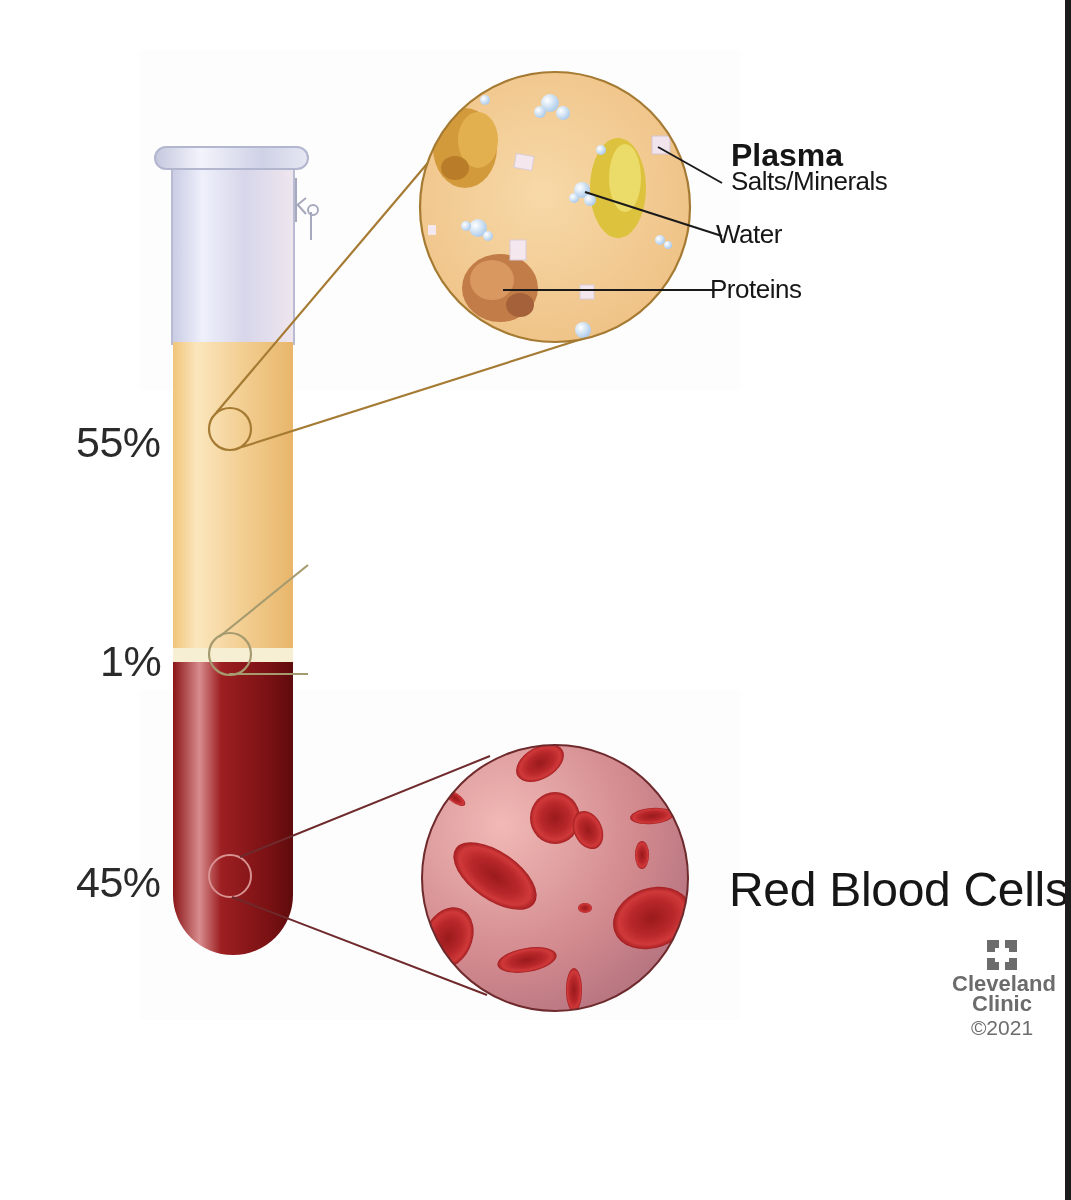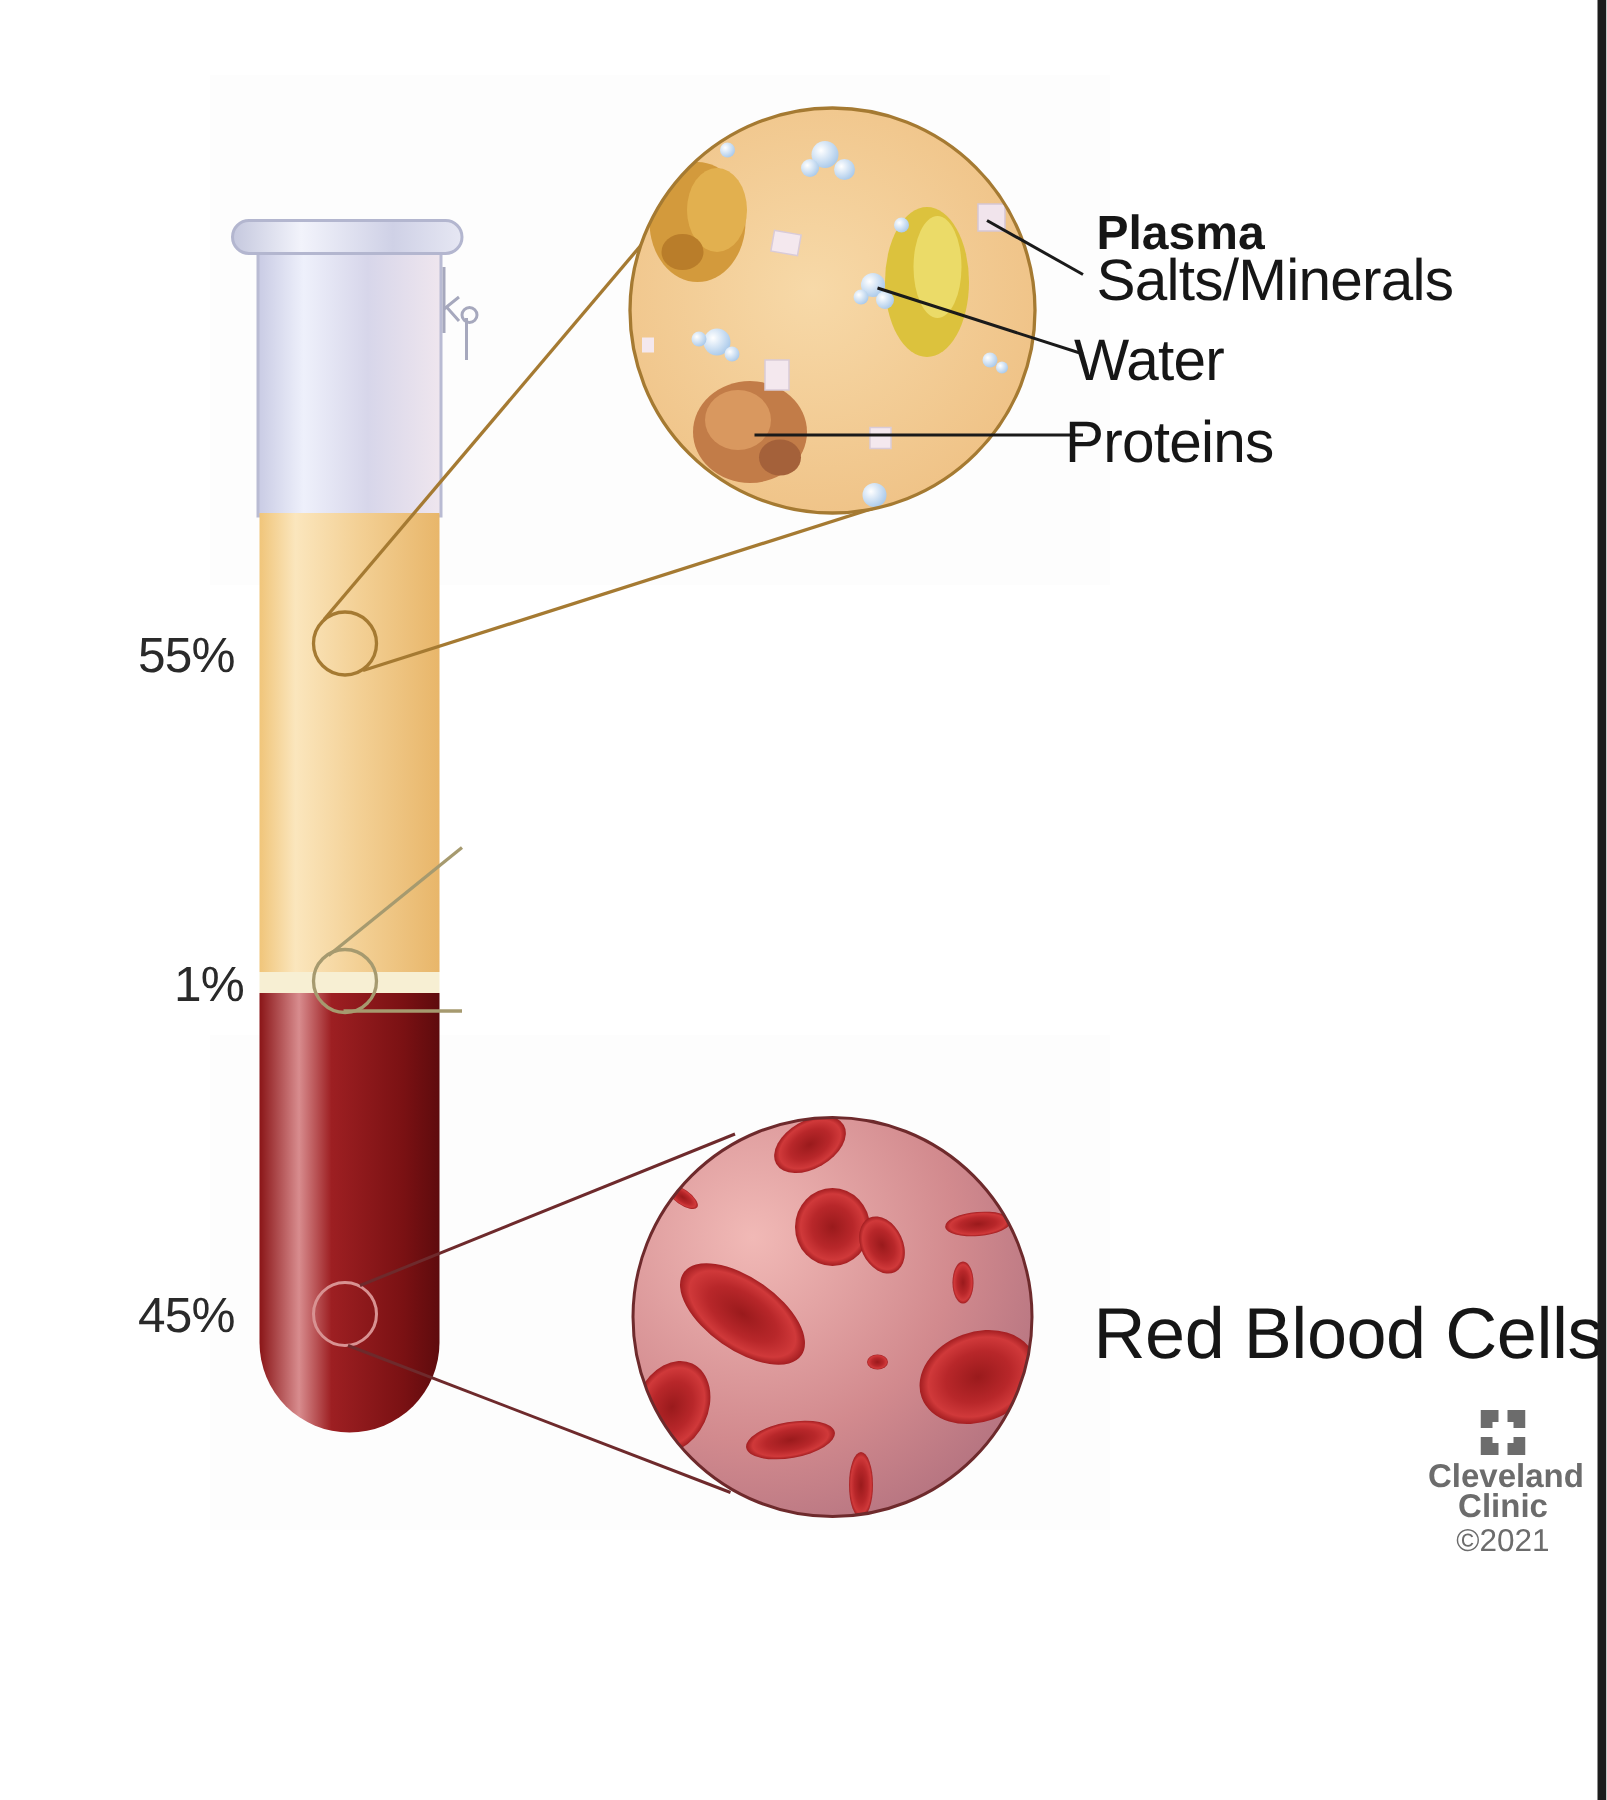--- a/index.html
+++ b/index.html
@@ -3,24 +3,24 @@
   <meta charset="utf-8">
   <style>
     html, body { margin: 0; padding: 0; }
     body {
       width: 1071px; height: 1200px; background: #ffffff; position: relative; overflow: hidden;
       font-family: "Liberation Sans", sans-serif;
     }
     .right-border { position: absolute; top: 0; right: 0; width: 6px; height: 1200px; background: #1c1c1c; }
     .panel { position: absolute; background: #fdfdfd; }
     svg.diagram { position: absolute; left: 0; top: 0; }
-    .pct { position: absolute; font-size: 33px; color: #2a2a2a; letter-spacing: -0.5px; margin-left: 16px; }
+    .pct { position: absolute; font-size: 43px; color: #2a2a2a; letter-spacing: -0.5px; }
     .label { position: absolute; color: #161616; }
     .plasma-title { font-size: 32px; font-weight: bold; margin-top: 32px; }
-    .comp { font-size: 39px; letter-spacing: -0.5px; }
+    .comp { font-size: 26px; letter-spacing: -0.5px; }
     .rbc-label { font-size: 48px; letter-spacing: -0.3px; }
     .logo { position: absolute; left: 952px; top: 940px; width: 100px; text-align: center; color: #6c6c6c; }
     .logo-mark { width: 30px; height: 30px; margin: 0 auto 4px auto; position: relative; }
     .logo-name { font-size: 22px; font-weight: bold; line-height: 20px; }
     .logo-year { font-size: 21px; margin-top: 2px; }
   </style>
 </head>
 <body>
 
 <div class="panel" style="left:140px; top:50px; width:600px; height:340px;"></div>

